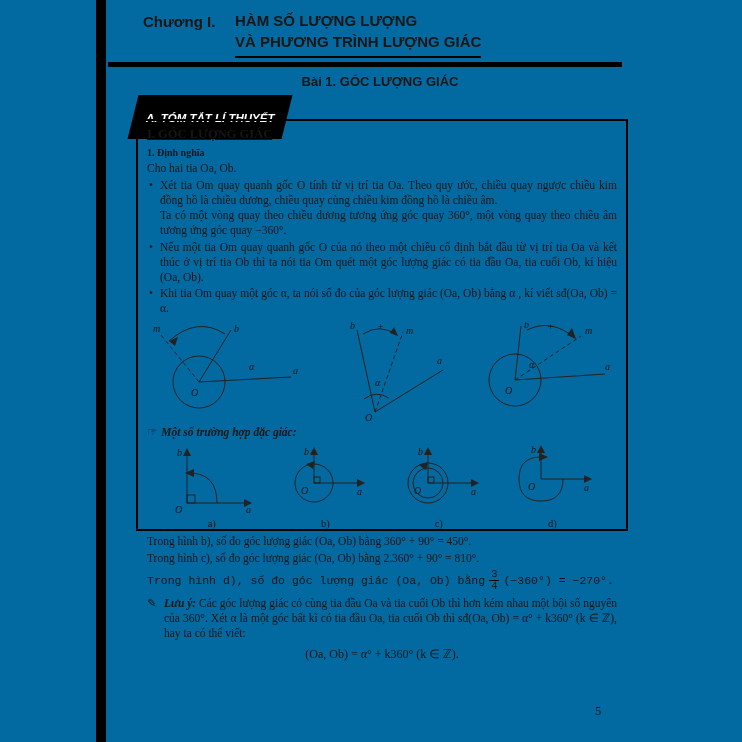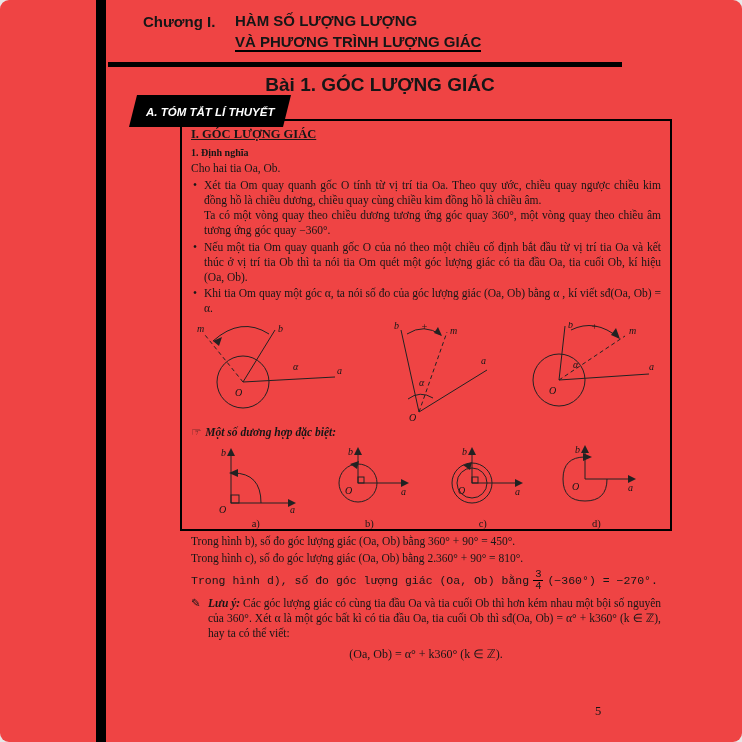--- a/index.html
+++ b/index.html
@@ -1,32 +1,32 @@
 <!DOCTYPE html>
 <html><head>
 <meta charset="utf-8">
 <style>
   html,body{margin:0;padding:0;background:#e8e8e8;}
-  .sheet{position:relative;width:742px;height:742px;background:#ef4444;overflow:hidden;
-         font-family:"Liberation Serif", serif;color:#161616;border-radius:9px;}
+  .sheet{position:relative;width:742px;height:742px;background:#0369a1;overflow:hidden;
+         font-family:"Liberation Serif", serif;color:#161616;}
   .spine-bar{position:absolute;left:96px;top:0;width:10px;height:742px;background:#000;}
   .chap{position:absolute;left:143px;top:12px;display:flex;align-items:flex-start;
         font-family:"Liberation Sans", sans-serif;font-weight:bold;font-size:15px;}
   .chap-label{width:92px;padding-top:1px;}
   .chap-titles .t1{margin-bottom:4px;}
-  .chap-titles .t2{border-bottom:2px solid #000;padding-bottom:0;}
+  .chap-titles .t2{border-bottom:2px solid #000;padding-bottom:6px;}
   .rule{position:absolute;left:108px;top:62px;width:514px;height:5px;background:#000;}
   .lesson{position:absolute;left:130px;top:74px;width:500px;margin:0;text-align:center;
-          font-family:"Liberation Sans", sans-serif;font-weight:bold;font-size:19px;}
-  .badge{position:absolute;left:133px;top:95px;display:inline-block;padding:7px 13px;}
+          font-family:"Liberation Sans", sans-serif;font-weight:bold;font-size:13px;}
+  .badge{position:absolute;left:133px;top:95px;display:inline-block;padding:13px 13px;}
   .badge::before{content:"";position:absolute;inset:0;background:#000;transform:skewX(-14deg);}
   .badge span{position:relative;color:#fff;font-family:"Liberation Sans", sans-serif;
               font-style:italic;font-weight:bold;font-size:11.5px;white-space:nowrap;}
   .box{position:absolute;left:136px;top:119px;width:492px;height:412px;border:2px solid #000;
-       box-sizing:border-box;padding:4px 9px 0 9px;font-size:11.5px;line-height:1.32;margin-left:44px;}
+       box-sizing:border-box;padding:4px 9px 0 9px;font-size:11.5px;line-height:1.32;}
   .h-i{font-weight:bold;font-size:12.5px;text-decoration:underline;margin:1px 0 3px;}
   .h-def{font-weight:bold;font-size:10px;margin:0 0 2px;}
   .intro{margin:0 0 2px;}
   .bullet{position:relative;padding-left:13px;text-align:justify;margin-bottom:1px;}
   .bullet .marker{position:absolute;left:2px;top:0;}
   .figrow{display:flex;justify-content:space-between;align-items:flex-end;margin:6px 4px 2px;}
   .special{font-style:italic;font-weight:bold;margin:3px 0 2px;}
   .pointer{font-family:"DejaVu Sans", sans-serif;font-style:normal;font-weight:normal;margin-right:4px;}
   .smallfigs{display:flex;justify-content:space-around;margin:2px 8px 3px;}
   .sf{text-align:center;}
@@ -132,21 +132,21 @@
         <text class="svglab" x="61" y="6">b</text>
         <text class="svglab" x="122" y="12">m</text>
         <text class="svglab" x="84" y="8">+</text>
         <text class="svglab" x="66" y="46">α</text>
         <text class="svglab" x="42" y="72">O</text>
         <text class="svglab" x="142" y="48">a</text>
       </svg>
     </div>
 
     <div class="special">
-      <span class="pointer">☞</span><span>Một số dương hợp đặc biệt:</span>
+      <span class="pointer">☞</span><span>Một số trường hợp đặc giác:</span>
     </div>
 
     <div class="smallfigs">
       <div class="sf">
         <svg width="90" height="72" viewBox="0 0 90 72">
           <g>
             <line x1="20" y1="60" x2="20" y2="10"></line>
             <polygon points="20,5 16,13 24,13"></polygon>
             <line x1="20" y1="60" x2="80" y2="60"></line>
             <polygon points="85,60 77,56 77,64"></polygon>

